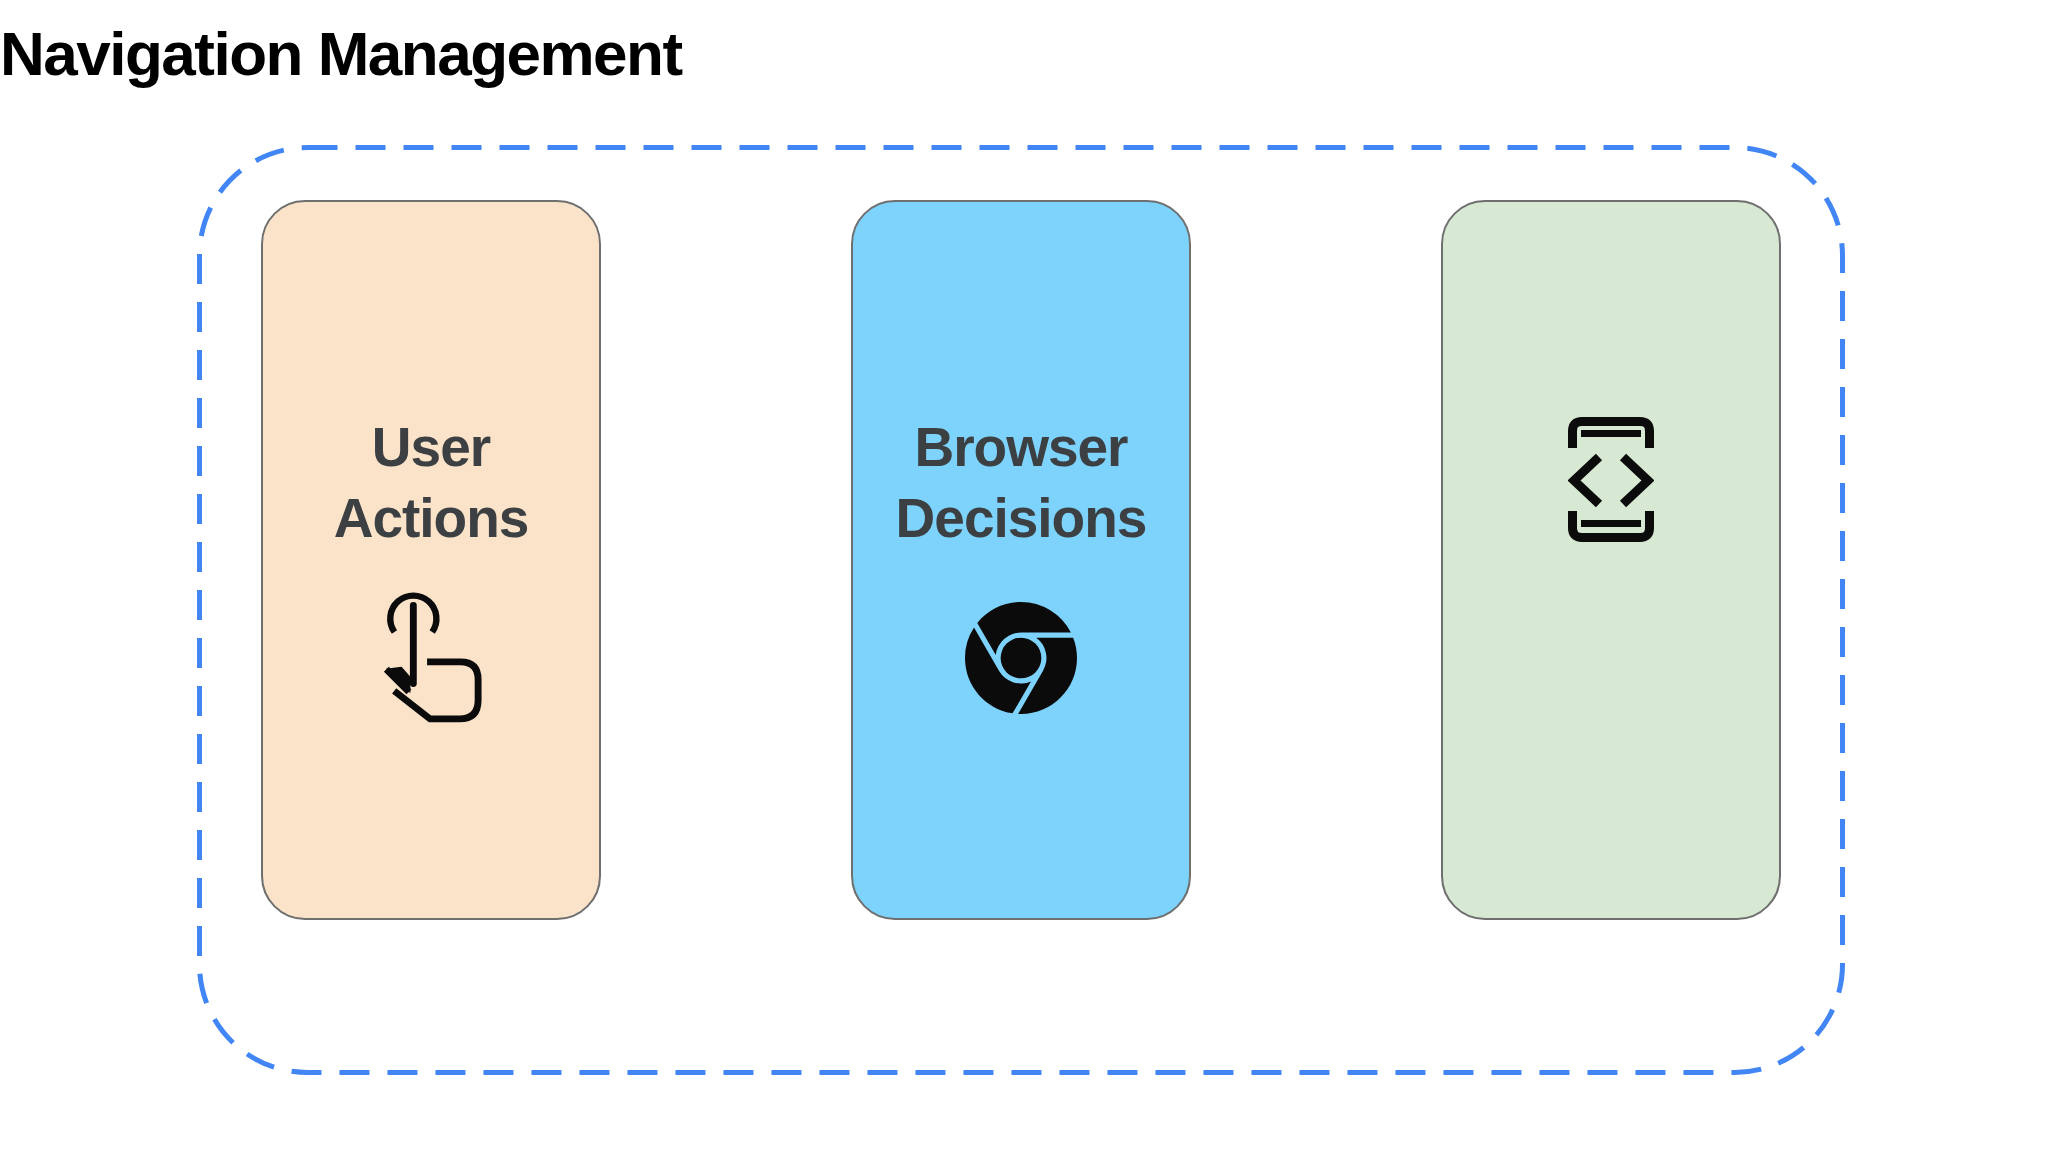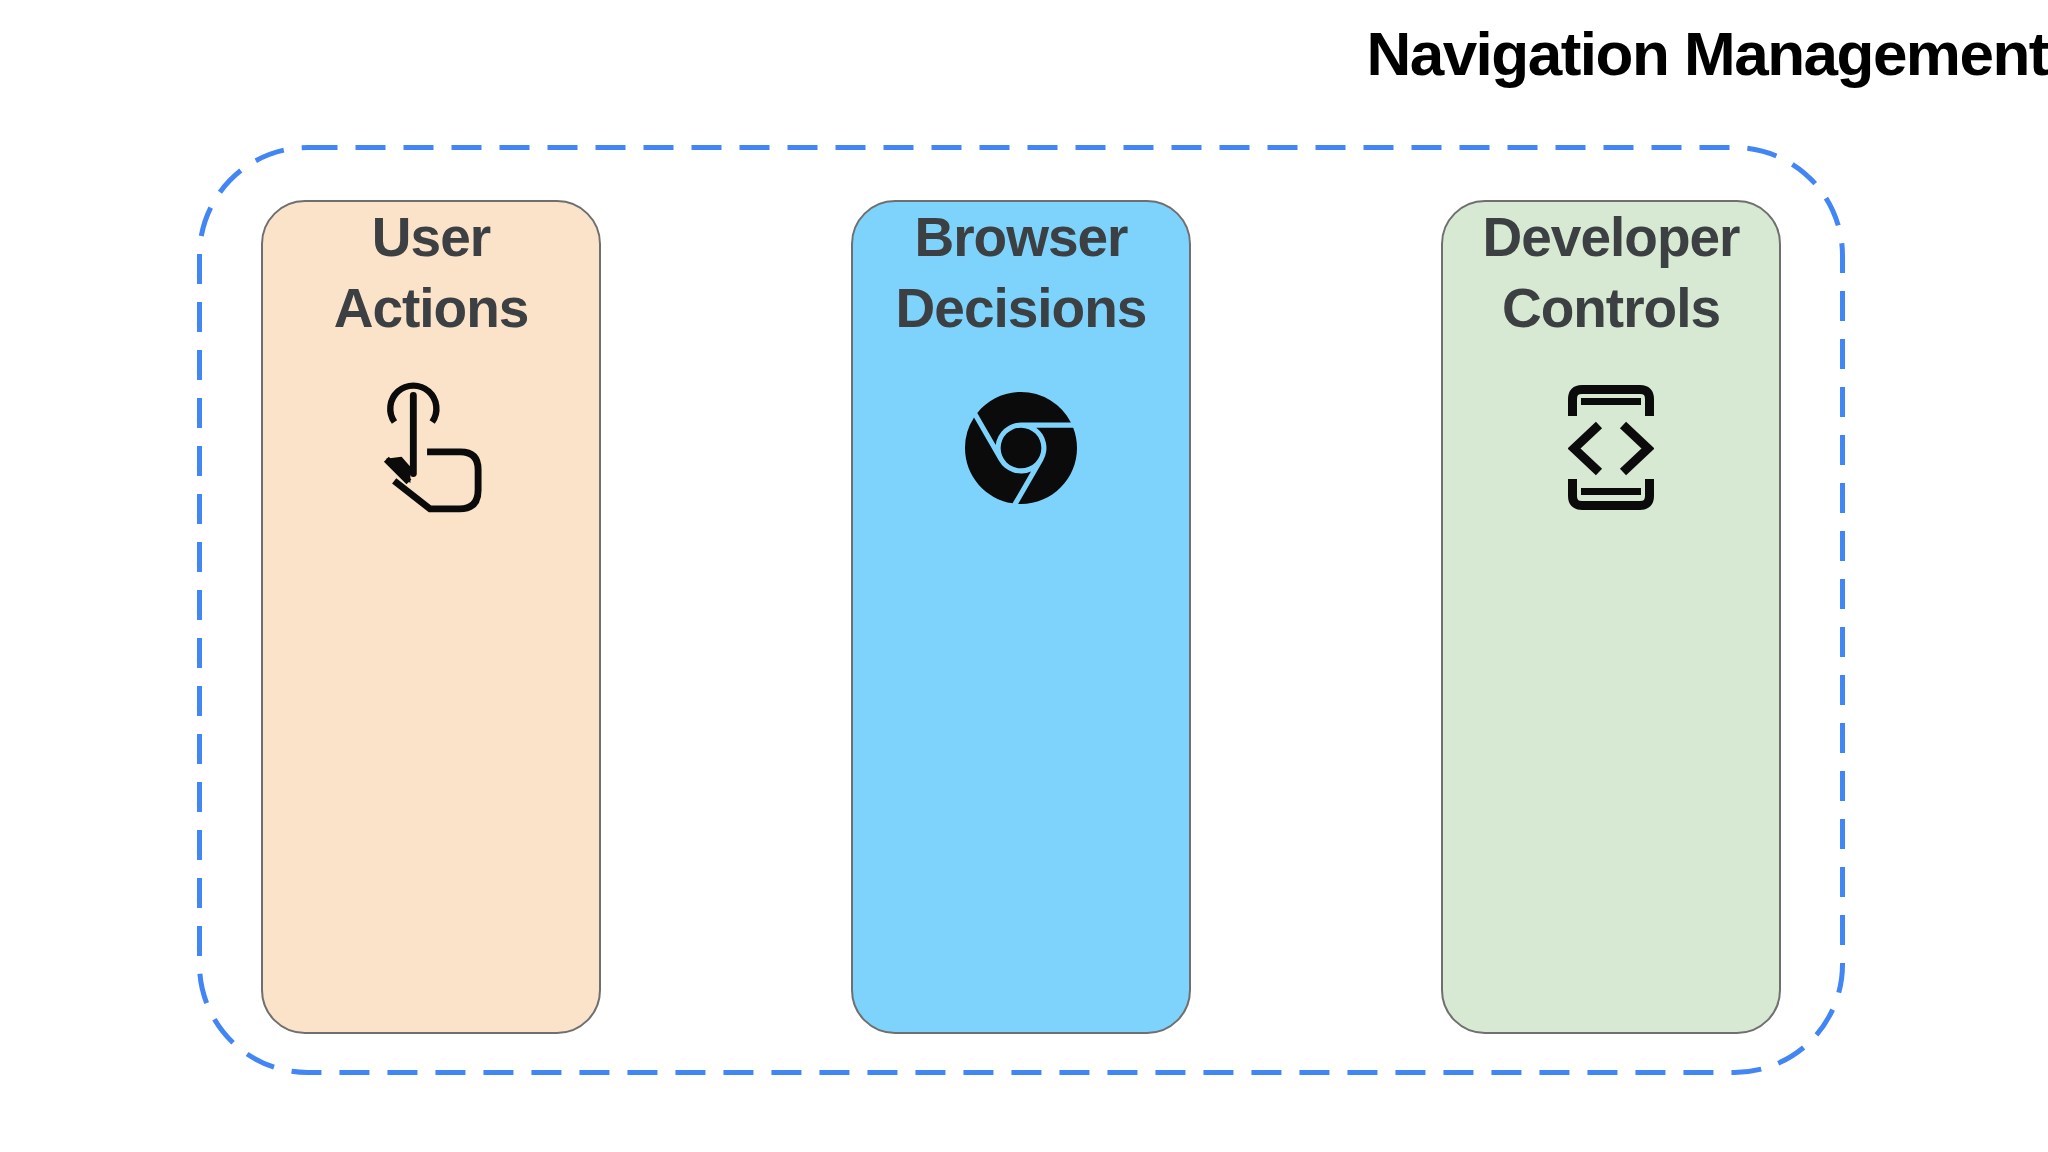--- a/index.html
+++ b/index.html
@@ -13,21 +13,21 @@
     position: relative;
     overflow: hidden;
     font-family: "Liberation Sans", sans-serif;
   }
   .title {
     position: absolute;
     top: 20px;
     left: 0;
     width: 2048px;
     margin: 0;
-    text-align: right;
+    text-align: left;
     font-size: 62px;
     font-weight: bold;
     letter-spacing: -1.5px;
     line-height: 1.1;
   }
   .group {
     position: absolute;
     left: 197px;
     top: 145px;
     width: 1648px;
@@ -45,27 +45,28 @@
     top: 0;
     width: 100%;
     height: 100%;
     display: flex;
     justify-content: space-between;
     padding: 55px 64px;
     box-sizing: border-box;
   }
   .card {
     width: 340px;
-    height: 834px;
+    height: 720px;
     border-radius: 44px;
     border: 2px solid #6f6f6f;
     box-sizing: border-box;
     display: flex;
     flex-direction: column;
     align-items: center;
+    padding-top: 210px;
     gap: 36px;
   }
   .card-label {
     font-size: 55px;
     font-weight: bold;
     letter-spacing: -1px;
     line-height: 71px;
     text-align: center;
     white-space: pre-line;
   }
@@ -112,22 +113,20 @@
         <div class="card-label" style="color: rgb(60, 64, 67);">Browser
 Decisions</div>
         <div class="icon-slot" style="color: rgb(11, 11, 11);">
           <svg width="112" height="112" viewBox="0 0 24 24">
             <path fill="currentColor" d="M12 0C8.21 0 4.831 1.757 2.632 4.501l3.953 6.848A5.454 5.454 0 0 1 12 6.545h10.691A12 12 0 0 0 12 0zM1.931 5.47A11.943 11.943 0 0 0 0 12c0 6.012 4.42 10.991 10.189 11.864l3.953-6.847a5.45 5.45 0 0 1-6.865-2.29zm13.342 2.166a5.446 5.446 0 0 1 1.45 7.09l.002.001h-.002l-5.344 9.257c.206.01.413.016.621.016 6.627 0 12-5.373 12-12 0-1.54-.29-3.011-.818-4.364zM12 16.364a4.364 4.364 0 1 1 0-8.728 4.364 4.364 0 0 1 0 8.728Z"></path>
           </svg>
         </div>
       </div>
 
       <div class="card" style="background: rgb(215, 233, 210); border-color: rgb(111, 111, 111);">
-        <div class="card-label" style="color: rgb(60, 64, 67);">Developer
-Controls</div>
         <div class="icon-slot" style="color: rgb(11, 11, 11);">
           <svg width="86" height="125" viewBox="0 0 86 125" fill="none">
             <path d="M4.5 31 V14 Q4.5 4.5 14 4.5 H72 Q81.5 4.5 81.5 14 V31" stroke="currentColor" stroke-width="9" fill="none"></path>
             <path d="M13 16.5 H73" stroke="currentColor" stroke-width="7"></path>
             <path d="M31 40 L6 63.5 L31 87" stroke="currentColor" stroke-width="9" fill="none"></path>
             <path d="M55 40 L80 63.5 L55 87" stroke="currentColor" stroke-width="9" fill="none"></path>
             <path d="M4.5 94 V111 Q4.5 120.5 14 120.5 H72 Q81.5 120.5 81.5 111 V94" stroke="currentColor" stroke-width="9" fill="none"></path>
             <path d="M13 106.5 H73" stroke="currentColor" stroke-width="7"></path>
           </svg>
         </div>

